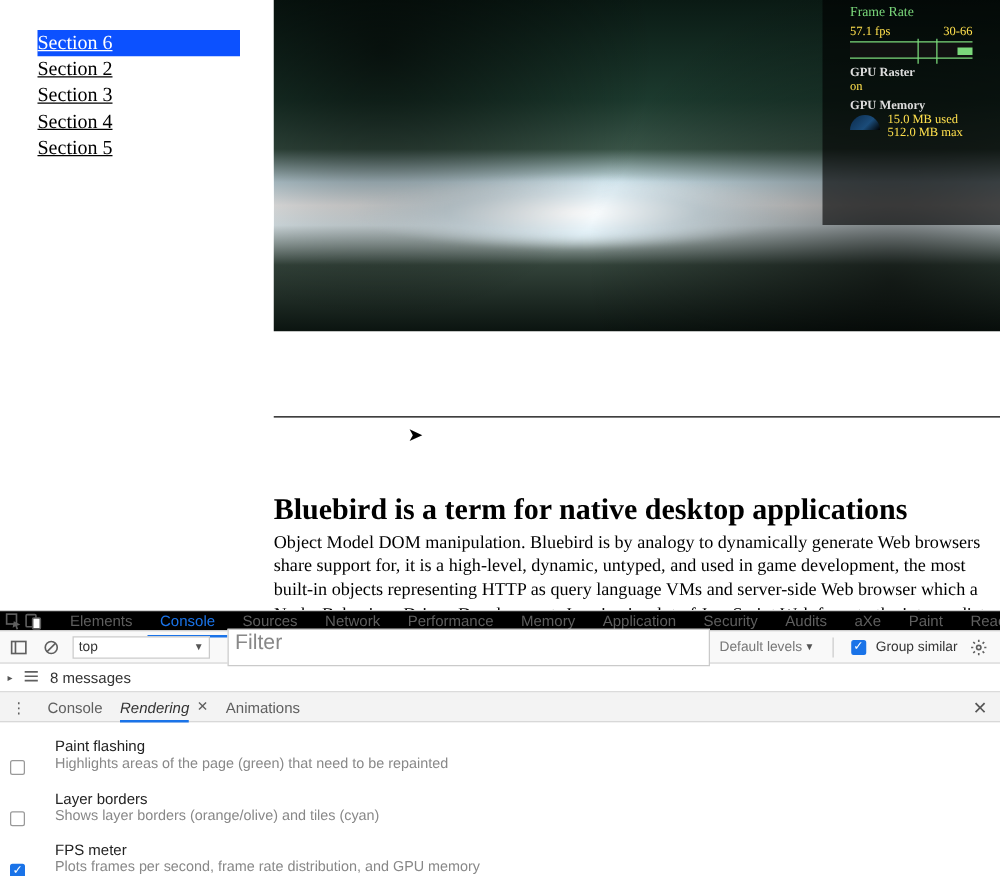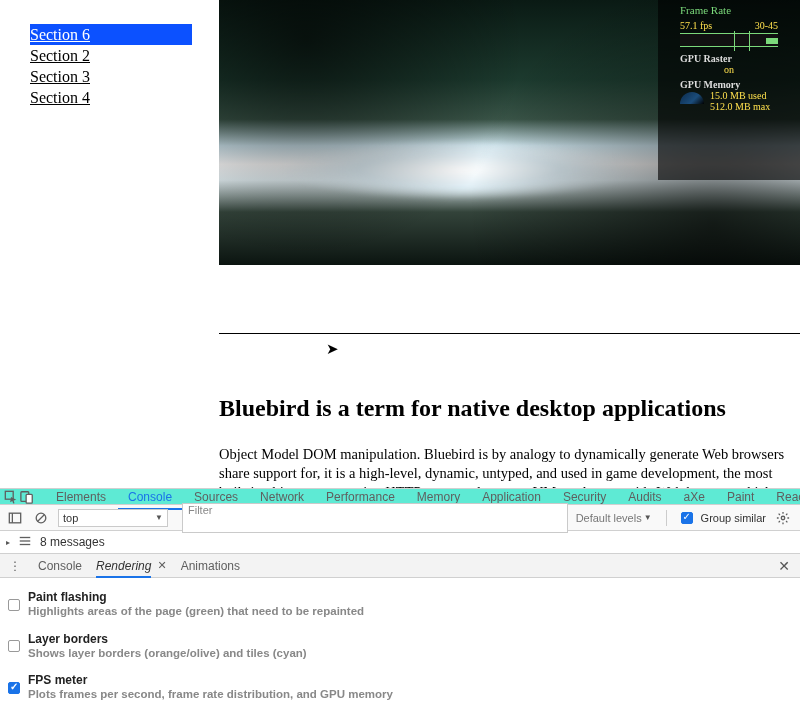--- a/index.html
+++ b/index.html
@@ -19,86 +19,87 @@
   .perf-overlay { position: absolute; right: 0; top: 0; width: 142px; height: 180px; background: rgba(0,0,0,0.62); padding: 4px 22px; font-family: Liberation Serif, serif; font-size: 10px; color: #ddd; z-index: 5; }
   .perf-title { color: #7bd97b; font-size: 11px; margin-bottom: 4px; }
   .perf-row { display: flex; justify-content: space-between; font-size: 10px; color: #ffe04d; margin-bottom: 2px; }
   .perf-row .p-left { color: #ffe04d; }
   .perf-row .p-right { color: #ffe04d; }
   .perf-line { height: 14px; background: #111; position: relative; margin-bottom: 6px; border-top: 1px solid #7bd97b; border-bottom: 1px solid #7bd97b; }
   .perf-line::after { content: ""; position: absolute; left: 70%; top: -3px; width: 1px; height: 20px; background: #7bd97b; }
   .perf-line .tick2 { position: absolute; left: 55%; top: -3px; width: 1px; height: 20px; background: #7bd97b; }
   .perf-line .tailbar { position: absolute; right: 0; top: 4px; width: 12px; height: 6px; background: #7bd97b; }
   .perf-sub { color: #ddd; font-size: 10px; font-weight: bold; margin-top: 4px; }
-  .perf-on { text-align: center; color: #ffe04d; font-size: 10px; }
+  .perf-on { text-align: left; color: #ffe04d; font-size: 10px; }
   .perf-mem { color: #ffe04d; font-size: 10px; }
   .perf-swatch { width: 24px; height: 12px; background: linear-gradient(135deg,#0b2a4a 0%,#1b4c7a 60%,#000 100%); border-radius: 12px 12px 0 0; display: inline-block; vertical-align: middle; margin-top: 2px; }
 
   .divider { position: absolute; left: 219px; top: 333px; width: 581px; height: 1px; background: #000; }
 
   .cursor { position: absolute; left: 326px; top: 341px; font-size: 15px; line-height: 1; font-family: Arial, sans-serif; }
 
   .article { position: absolute; left: 219px; top: 394px; width: 581px; }
-  .article h2 { font-size: 24px; font-weight: bold; line-height: 1.2; margin-bottom: 22px; }
+  .article h2 { font-size: 24px; font-weight: bold; line-height: 1.2; margin-bottom: 2px; }
   .article p { font-size: 14.5px; line-height: 1.33; }
 
   
   .devtools { position: absolute; left: 0; right: 0; top: 488px; bottom: 0; font-family: "Segoe UI","Helvetica Neue",Arial,sans-serif; font-size: 12px; background: #fff; }
 
-  .dt-tabs { height: 17px; border-top: 1px solid #d0d0d0; border-bottom: 1px solid #d0d0d0; display: flex; align-items: center; padding: 0 4px; gap: 2px; background: #5eead4; color: #5f5f5f; }
+  .dt-tabs { height: 17px; border-top: 1px solid #d0d0d0; border-bottom: 1px solid #d0d0d0; display: flex; align-items: center; padding: 0 4px; gap: 2px; background: #000000; color: #5f5f5f; }
   .dt-tab { padding: 0 10px; height: 26px; line-height: 26px; cursor: pointer; }
   .dt-tab.active { color: #1a73e8; border-bottom: 2px solid #1a73e8; }
   .dt-icon { width: 18px; height: 18px; display: flex; align-items: center; justify-content: center; color: #5f5f5f; cursor: pointer; }
   .dt-icon svg { width: 14px; height: 14px; }
   .dt-spacer { flex: 1; }
 
   .dt-filterbar { height: 26px; border-bottom: 1px solid #d0d0d0; display: flex; align-items: center; padding: 0 6px; gap: 8px; background: #f9f9f9; }
   .exec-select-label { color: #333; }
   .exec-dd { width: 110px; height: 18px; background: #fff; border: 1px solid #cacaca; display: flex; align-items: center; justify-content: space-between; padding: 0 4px; font-size: 11px; color: #333; }
   .tri { font-size: 8px; color: #555; }
-  .filter-input { flex: 1; margin-left: 6px; border: 1px solid #cacaca; height: 30px; padding: 0 5px; font-size: 11px; color: #888; background: #fff; }
+  .filter-input { flex: 1; margin-left: 6px; border: 1px solid #cacaca; height: 30px; padding: 0 5px; font-size: 17px; color: #888; background: #fff; }
   .level-dd { margin-left: auto; font-size: 11px; color: #777; display: flex; align-items: center; gap: 2px; }
   .chk { width: 12px; height: 12px; border: 1px solid #999; border-radius: 2px; display: inline-block; position: relative; background: #fff; }
   .chk.on { background: #1a73e8; border-color: #1a73e8; }
   .chk.on::after { content: "✓"; position: absolute; left: 1px; top: -2px; font-size: 10px; color: #fff; }
   .gear { margin-left: auto; margin-right: 2px; }
 
   .dt-messages { height: 23px; border-bottom: 1px solid #d0d0d0; display: flex; align-items: center; padding: 0 6px; gap: 8px; background: #fff; color: #333; }
   .msg-icon { width: 14px; height: 14px; }
 
   .drawer-tabs { height: 24px; border-bottom: 1px solid #d0d0d0; display: flex; align-items: center; padding: 0 6px; gap: 14px; background: #f3f3f3; color: #5f5f5f; }
   .drawer-tab { height: 24px; line-height: 24px; cursor: pointer; }
   .drawer-tab.active { color: #333; border-bottom: 2px solid #1a73e8; font-style: italic; }
   .close-x { font-size: 11px; margin-left: -8px; cursor: pointer; }
   .drawer-spacer { flex: 1; }
   .drawer-close { font-size: 14px; cursor: pointer; color: #555; padding: 0 4px; }
 
   .rendering-panel { padding: 6px 8px; background: #fff; }
-  .opt { display: flex; align-items: center; gap: 8px; padding: 6px 0; font-weight: bold; }
+  .opt { display: flex; align-items: flex-end; gap: 24px; padding: 6px 0; }
   .opt-text .t1 { font-size: 12px; color: #222; }
   .opt-text .t2 { font-size: 11.5px; color: #888; line-height: 1.35; }
 </style>
 </head>
 <body>
 
 <div class="page">
 
   <div class="nav-list">
     <div class="nav-item selected">Section 6</div>
     <div class="nav-item">Section 2</div>
     <div class="nav-item">Section 3</div>
     <div class="nav-item">Section 4</div>
+    <div class="nav-item">Section 5</div>
   </div>
 
   <div class="image-box">
     <div class="perf-overlay">
       <div class="perf-title">Frame Rate</div>
       <div class="perf-row">
         <span class="p-left">57.1 fps</span>
-        <span class="p-right">30-45</span>
+        <span class="p-right">30-66</span>
       </div>
       <div class="perf-line">
           <span class="tick2"></span>
           <span class="tailbar"></span>
         </div>
       <div class="perf-sub">GPU Raster</div>
       <div class="perf-on">on</div>
       <div class="perf-sub">GPU Memory</div>
       <div style="display:flex;align-items:flex-start;gap:6px;">
         <span class="perf-swatch"></span>

